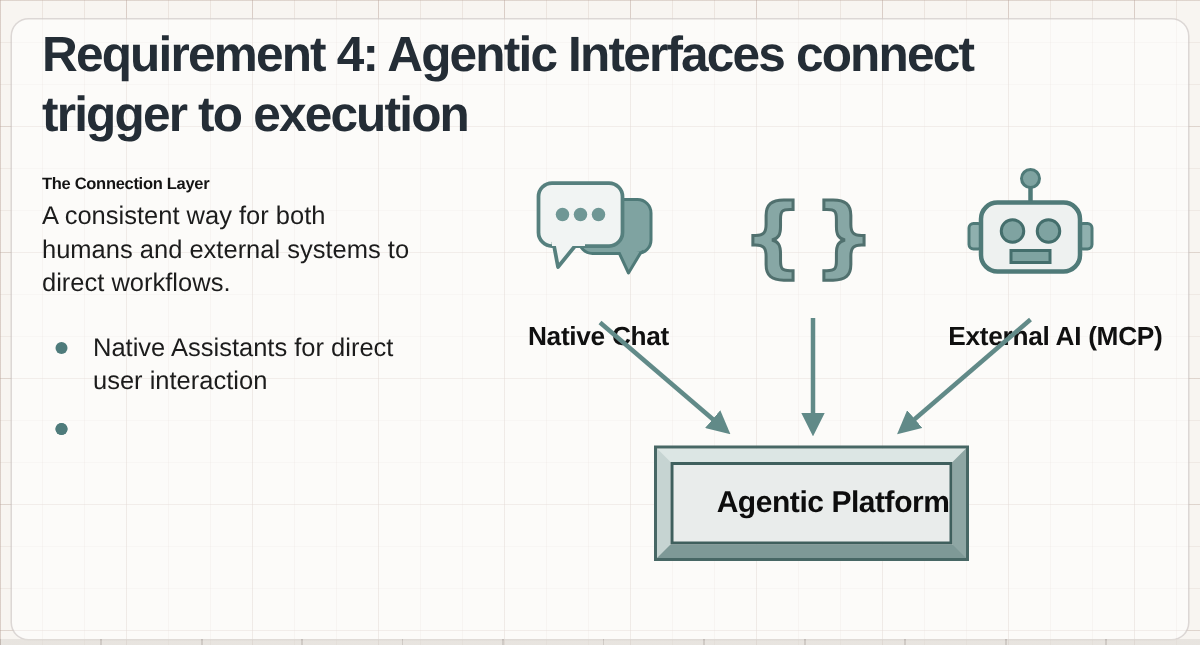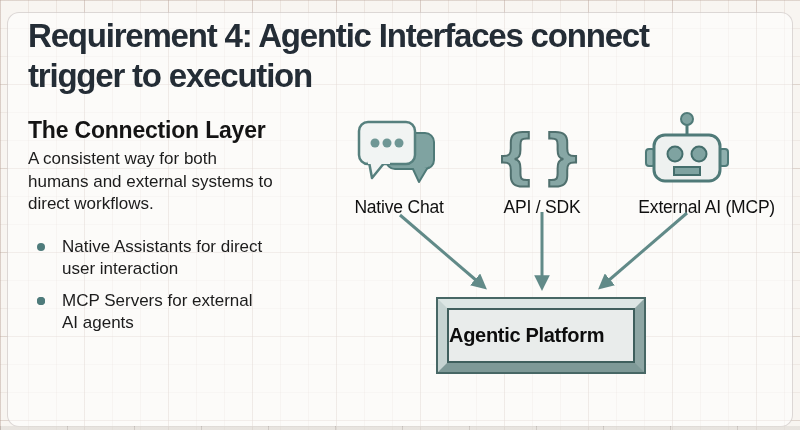--- a/index.html
+++ b/index.html
@@ -34,21 +34,21 @@
   }
 
   .slide-title {
     position: absolute; left: 28px; top: 16px; width: 750px;
     font-size: 33px; line-height: 1.22; font-weight: bold;
     letter-spacing: -1.2px; color: #242d36;
   }
 
   .left-panel { position: absolute; left: 28px; top: 117px; width: 262px; }
   .panel-heading {
-    font-size: 23px; font-weight: bold; color: #141414; margin-bottom: 4px;
+    font-size: 11px; font-weight: bold; color: #141414; margin-bottom: 4px;
     letter-spacing: -0.2px;
   }
   .panel-desc {
     font-size: 17px; line-height: 1.33; color: #1c1c1c; width: 248px;
   }
   .panel-bullets { list-style: none; margin-top: 20px; }
   .panel-bullets li {
     position: relative; padding-left: 34px; margin-bottom: 11px;
     font-size: 17px; line-height: 1.28; color: #1c1c1c; width: 248px;
   }
@@ -56,21 +56,21 @@
     position: absolute; left: 9px; top: 7px; width: 8px; height: 8px;
     border-radius: 50%; background: #4e7b7b;
   }
   .bullet-text { display: inline-block; max-width: 210px; }
 
   .source-col { position: absolute; top: 110px; width: 176px; text-align: center; }
   .source-col .icon-box {
     height: 80px; display: flex; align-items: flex-end; justify-content: center;
   }
   .source-label {
-    margin-top: 7px; font-size: 17.5px; color: #101010; letter-spacing: -0.2px;
+    margin-top: 24px; font-size: 17.5px; color: #101010; letter-spacing: -0.2px; font-weight: bold;
   }
   #col-chat  { left: 311px; }
   #col-api   { left: 454px; }
   #col-robot { left: 599px; text-align: right; }
 
   .braces {
     font-family: "DejaVu Sans", sans-serif;
     font-size: 58px; font-weight: bold; line-height: 62px;
     color: #87a7a5;
     -webkit-text-stroke: 2px #50706e;
@@ -83,21 +83,21 @@
     position: absolute; left: 438px; top: 299px; width: 206px; height: 73px;
     border: 9px solid;
     border-color: #dce6e4 #8ea6a4 #7e9997 #c6d4d2;
     outline: 2px solid #476765;
     background: transparent;
   }
   .platform-inner {
     width: 100%; height: 100%;
     background: #e9eceb;
     border: 2px solid #3f5f5d;
-    display: flex; align-items: center; justify-content: flex-start;
+    display: flex; align-items: center; justify-content: flex-end;
   }
   .platform-label {
     font-size: 20px; font-weight: bold; color: #0d0d0d; letter-spacing: -0.3px;
   }
 </style>
 </head>
 <body>
 
 <div class="stage">
 
@@ -113,21 +113,20 @@
     <ul class="panel-bullets">
       <li>
         <span class="bullet-dot"></span>
         <span class="bullet-text">Native Assistants for direct user interaction</span>
       </li>
       <li>
         <span class="bullet-dot"></span>
       </li>
       <li>
         <span class="bullet-dot"></span>
-        <span class="bullet-text">MCP Servers for external AI agents</span>
       </li>
     </ul>
   </div>
 
   <div class="source-col" id="col-chat">
     <div class="icon-box">
       <svg width="86" height="72" viewBox="0 0 86 72">
 
         <rect x="30" y="15" width="48" height="36" rx="9" fill="#7fa3a1" stroke="#4f7a78" stroke-width="2"></rect>
         <polygon points="56,49 72,49 63,64" fill="#7fa3a1" stroke="#4f7a78" stroke-width="2" stroke-linejoin="round"></polygon>
@@ -141,21 +140,20 @@
         <circle cx="43" cy="25" r="4.5" fill="#6f9795"></circle>
       </svg>
     </div>
     <div class="source-label">Native Chat</div>
   </div>
 
   <div class="source-col" id="col-api">
     <div class="icon-box">
       <div class="braces"><span>{</span><span>}</span></div>
     </div>
-    <div class="source-label">API / SDK</div>
   </div>
 
   <div class="source-col" id="col-robot">
     <div class="icon-box">
       <svg width="88" height="80" viewBox="0 0 88 80">
 
         <line x1="44" y1="14" x2="44" y2="26" stroke="#4f7a78" stroke-width="3"></line>
         <circle cx="44" cy="9" r="6" fill="#7fa3a1" stroke="#4f7a78" stroke-width="2"></circle>
 
         <rect x="3" y="39" width="9" height="17" rx="3" fill="#8fb0ae" stroke="#4f7a78" stroke-width="2"></rect>

